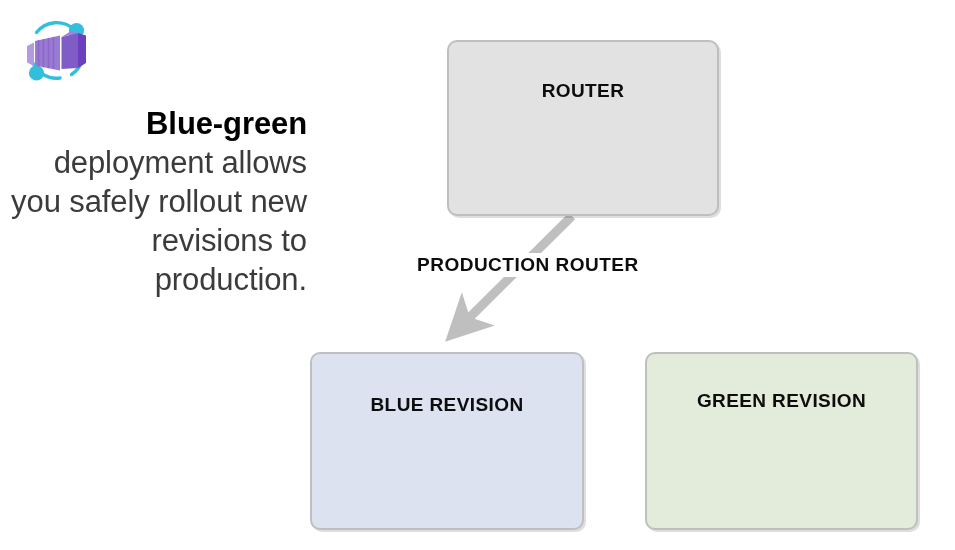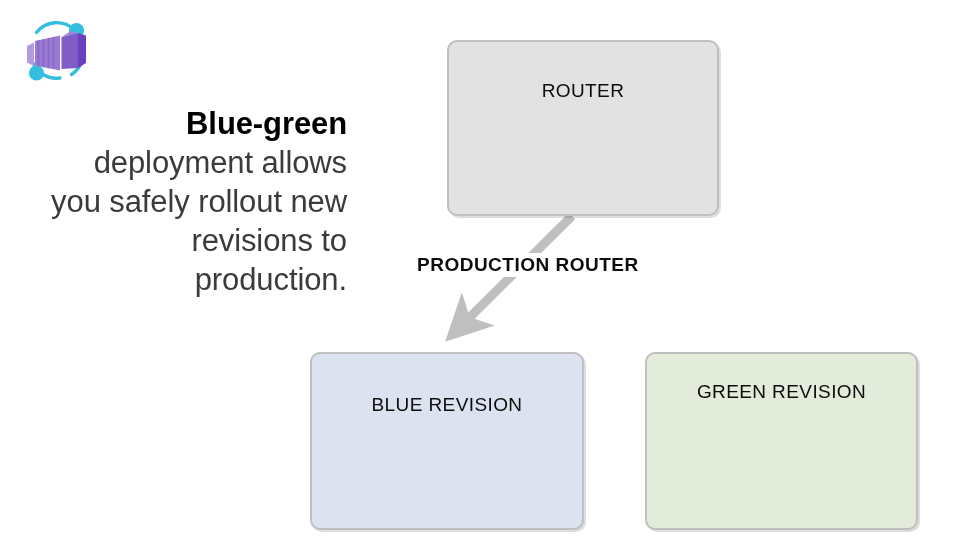--- a/index.html
+++ b/index.html
@@ -33,21 +33,20 @@
     position: absolute;
     left: 10px;
     top: 104px;
     width: 297px;
     text-align: right;
     color: #3b3b3b;
     font-size: 31px;
     line-height: 39px;
     font-weight: 300;
     letter-spacing: -0.1px;
-    margin-left: 40px;
   }
   #caption .lead {
     font-weight: bold;
     color: #000000;
     font-size: 31px;
   }
 
   
   .node {
     position: absolute;
@@ -57,21 +56,21 @@
     box-shadow: 2px 2px 0 0 rgba(0,0,0,0.13);
     display: block;
   }
   .node .node-label {
     position: absolute;
     left: 0;
     right: 0;
     text-align: center;
     color: #0d0d0d;
     font-size: 19px;
-    font-weight: normal;
+    font-weight: bold;
     letter-spacing: 0.4px;
   }
 
   #router-box {
     left: 447px;
     top: 40px;
     width: 272px;
     height: 176px;
     background: #e2e2e2;
   }
@@ -86,21 +85,21 @@
   }
   #blue-box .node-label { top: 40px; }
 
   #green-box {
     left: 645px;
     top: 352px;
     width: 273px;
     height: 178px;
     background: #e3ebdb;
   }
-  #green-box .node-label { top: 27px; }
+  #green-box .node-label { top: 36px; }
 
   
   #connector {
     position: absolute;
     left: 0;
     top: 0;
     width: 955px;
     height: 550px;
     pointer-events: none;
   }

